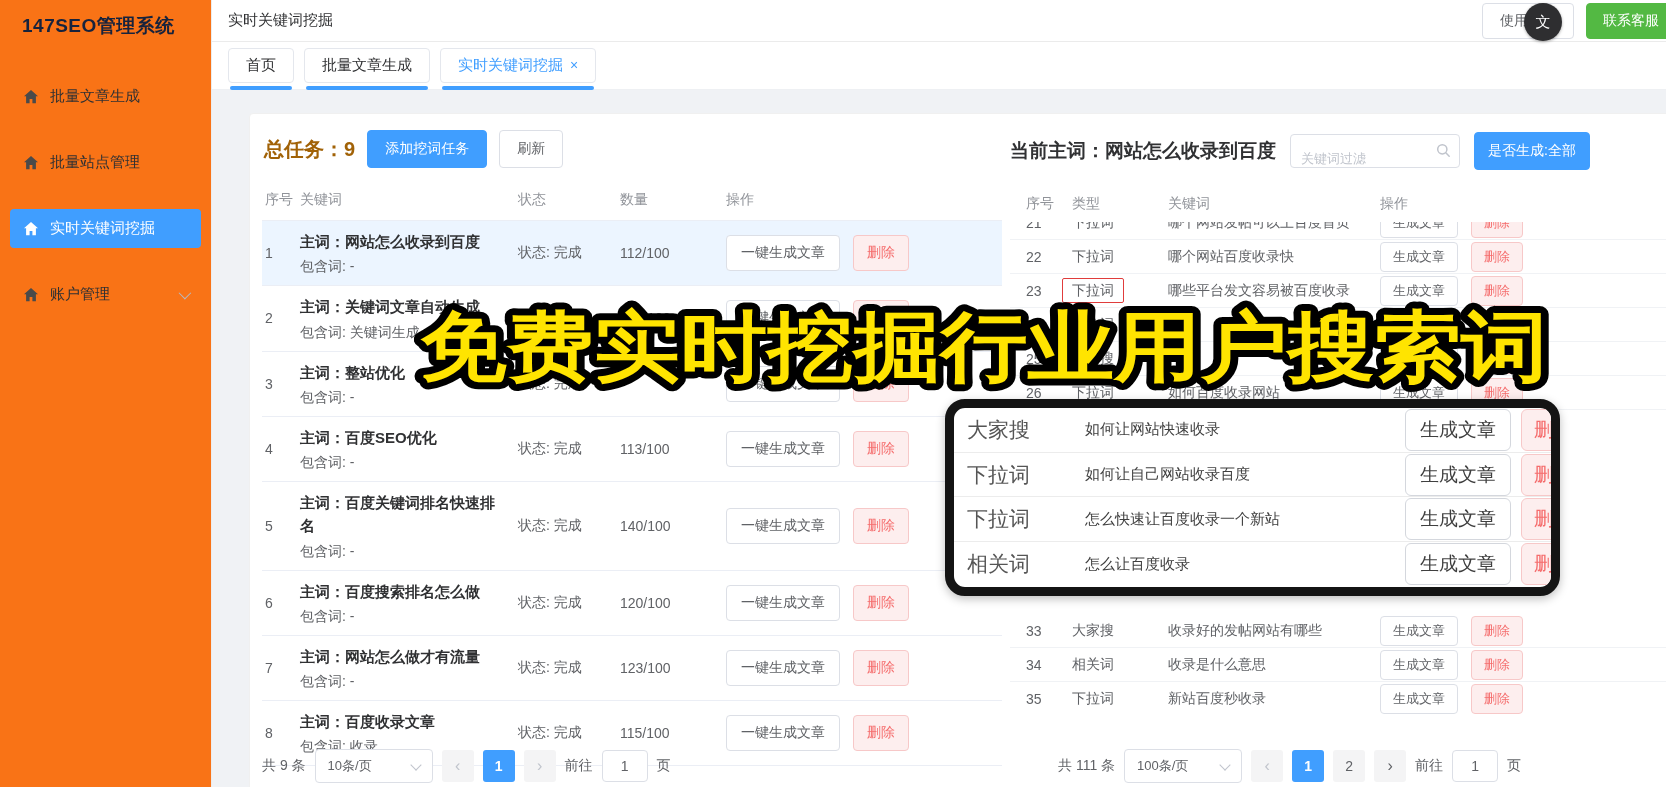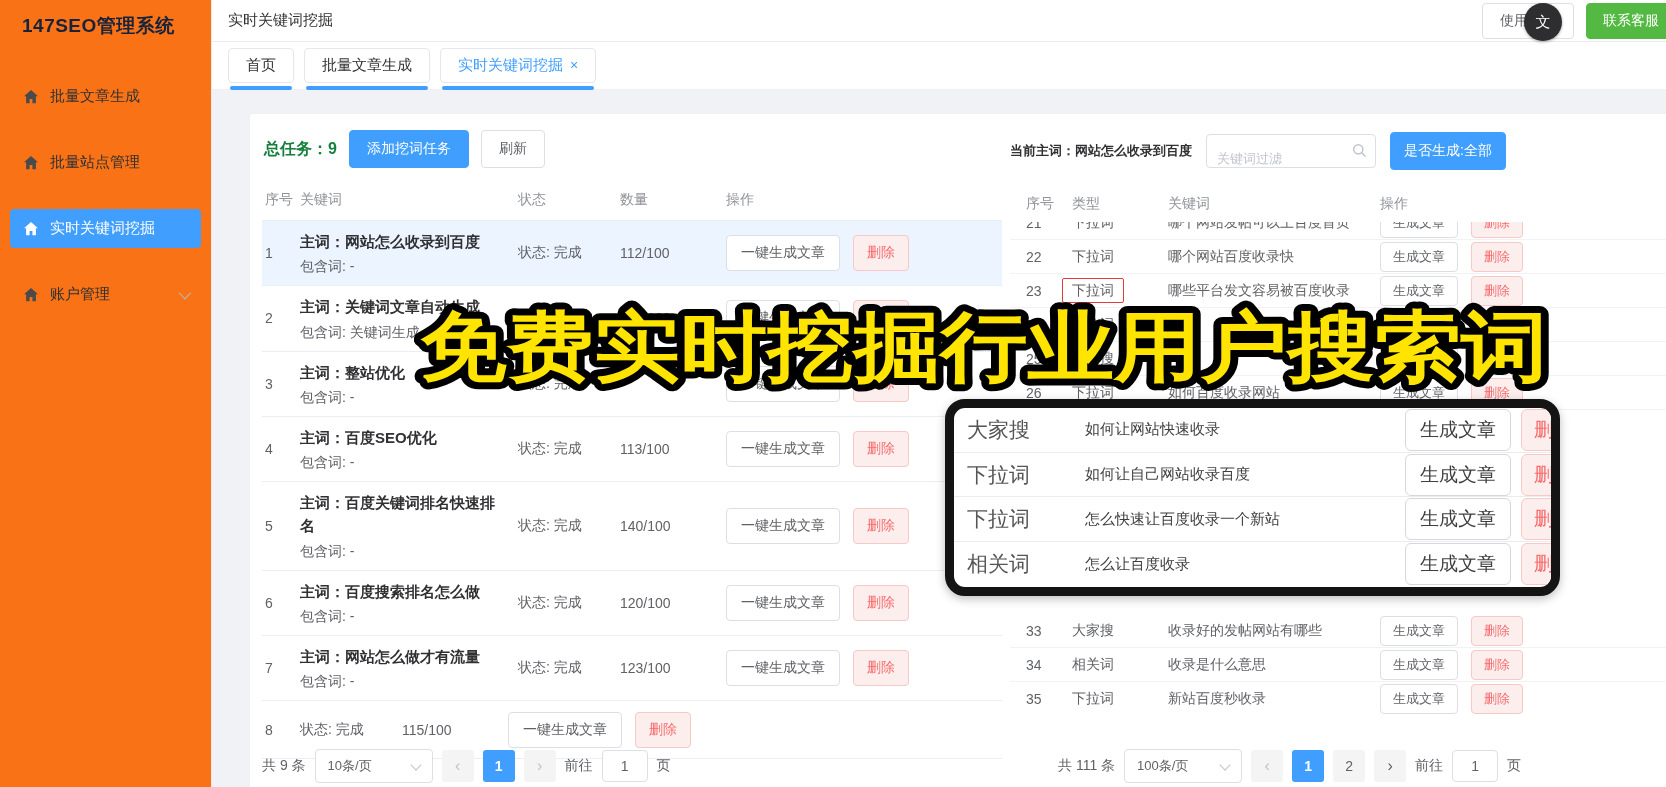--- a/index.html
+++ b/index.html
@@ -32,41 +32,41 @@
   .tab::after { content:""; position:absolute; left:1px; right:1px; bottom:-8px; height:4px; border-radius:2px; background:var(--accent); }
   .tab.active { color:var(--accent); }
   .tab .close-x { margin-left:7px; color:var(--accent); font-size:14px; }
 
   .content { position:absolute; top:91px; left:0; right:0; bottom:0; background:#f0f2f5; }
   .card { position:absolute; left:37px; top:22px; width:1440px; height:700px; background:#fff; border-radius:4px; border:1px solid #f0f0f0; }
 
   
   .panel-left { position:absolute; left:12px; top:12px; width:740px; }
   .toolbar { display:flex; align-items:center; gap:12px; padding:4px 0 12px 2px; }
-  .total { font-size:16px; font-weight:bold; color:#15803d; }
+  .total { font-size:20px; font-weight:bold; color:#a16207; }
   .btn-primary { background:var(--accent); border:1px solid var(--accent); color:#fff; border-radius:4px; padding:9px 17px; font-size:14px; }
   .btn-plain { background:#fff; border:1px solid #dcdfe6; color:#606266; border-radius:4px; padding:9px 17px; font-size:14px; }
 
   .thead { display:flex; align-items:center; color:#909399; font-size:14px; padding:11px 0 11px 3px; border-bottom:1px solid #ebeef5; }
   .c-no { width:35px; }
   .c-kw { width:218px; padding-right:12px; }
   .c-status { width:102px; }
   .c-count { width:106px; }
   .c-ops { flex:1; display:flex; gap:13px; align-items:center; }
   .trow { display:flex; align-items:center; padding:9px 0 9px 3px; min-height:58px; border-bottom:1px solid #ebeef5; font-size:14px; color:#606266; }
   .trow.selected { background:var(--select-row); }
   .kw-main { font-size:15px; font-weight:bold; color:#303133; line-height:1.55; }
   .kw-sub { font-size:14px; color:#606266; margin-top:5px; }
   .btn-gen { background:#fff; border:1px solid #dcdfe6; color:#606266; border-radius:4px; padding:8px 14px; font-size:14px; }
   .btn-danger { background:var(--danger-bg); border:1px solid var(--danger-border); color:var(--danger); border-radius:4px; padding:8px 13px; font-size:14px; }
 
   
   .panel-right { position:absolute; left:760px; top:12px; width:700px; }
   .rheader { display:flex; align-items:center; gap:14px; padding-top:6px; }
-  .rtitle { font-size:13px; font-weight:bold; color:#303133; }
+  .rtitle { font-size:19px; font-weight:bold; color:#303133; }
   .filter-wrap { position:relative; }
   .filter-input { width:170px; height:34px; border:1px solid #dcdfe6; border-radius:4px; padding:15px 30px 0 10px; font-size:13px; color:#606266; font-family:inherit; outline:none; }
   .filter-input::placeholder { color:#c0c4cc; }
   .search-glyph { position:absolute; right:9px; top:9px; }
   .btn-genall { background:var(--accent); border:1px solid var(--accent); color:#fff; border-radius:4px; padding:9px 13px; font-size:14px; }
 
   .rthead { display:flex; align-items:center; color:#909399; font-size:14px; margin-top:16px; padding:9px 0 9px 16px; }
   .rc-no { width:46px; }
   .rc-type { width:96px; }
   .rc-kw { width:212px; flex:none; }
@@ -269,20 +269,24 @@
                 </div>
                 <div class="c-status">状态: 完成</div>
                 <div class="c-count">123/100</div>
                 <div class="c-ops">
                   <button class="btn btn-gen">一键生成文章</button>
                   <button class="btn btn-danger">删除</button>
                 </div>
               </div>
               <div class="trow">
                 <div class="c-no">8</div>
+                <div class="c-kw">
+                  <div class="kw-main">主词：百度收录文章</div>
+                  <div class="kw-sub">包含词: 收录</div>
+                </div>
                 <div class="c-status">状态: 完成</div>
                 <div class="c-count">115/100</div>
                 <div class="c-ops">
                   <button class="btn btn-gen">一键生成文章</button>
                   <button class="btn btn-danger">删除</button>
                 </div>
               </div>
             </div>
         </section>
 

